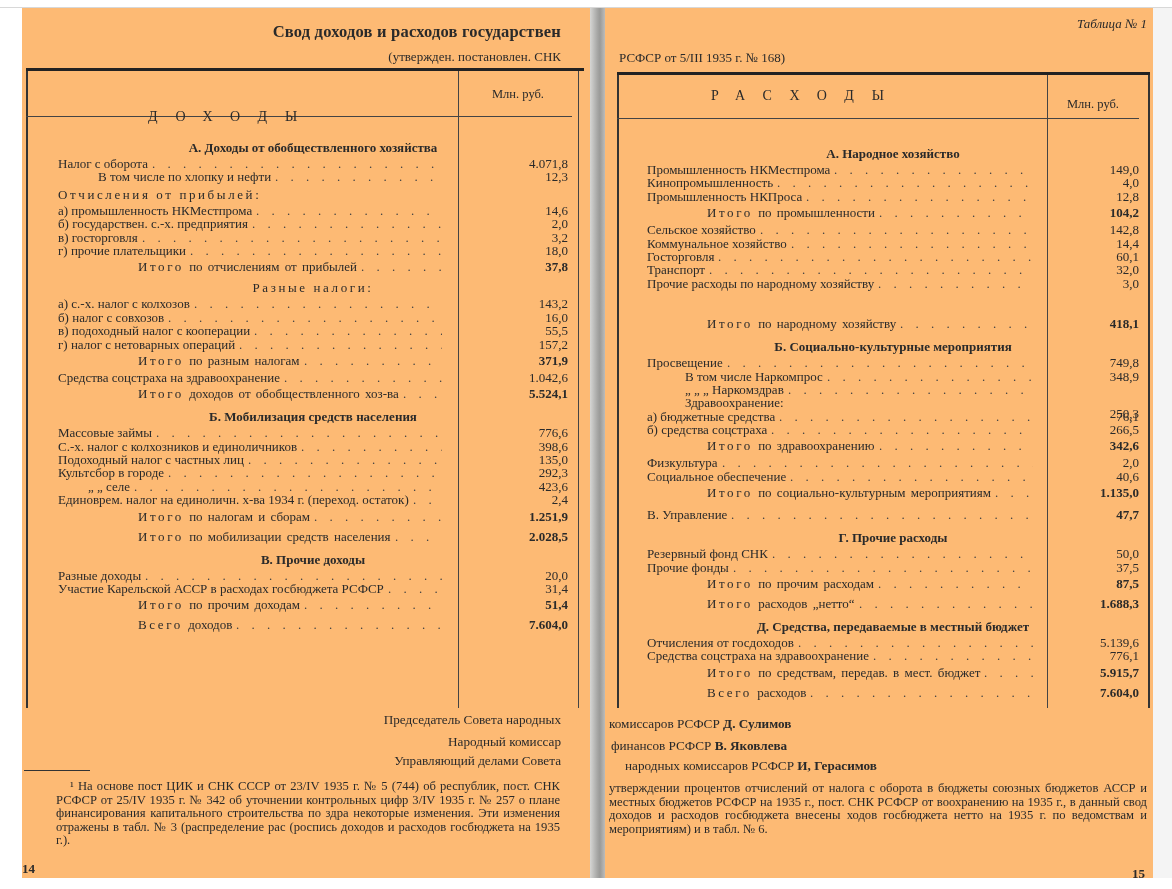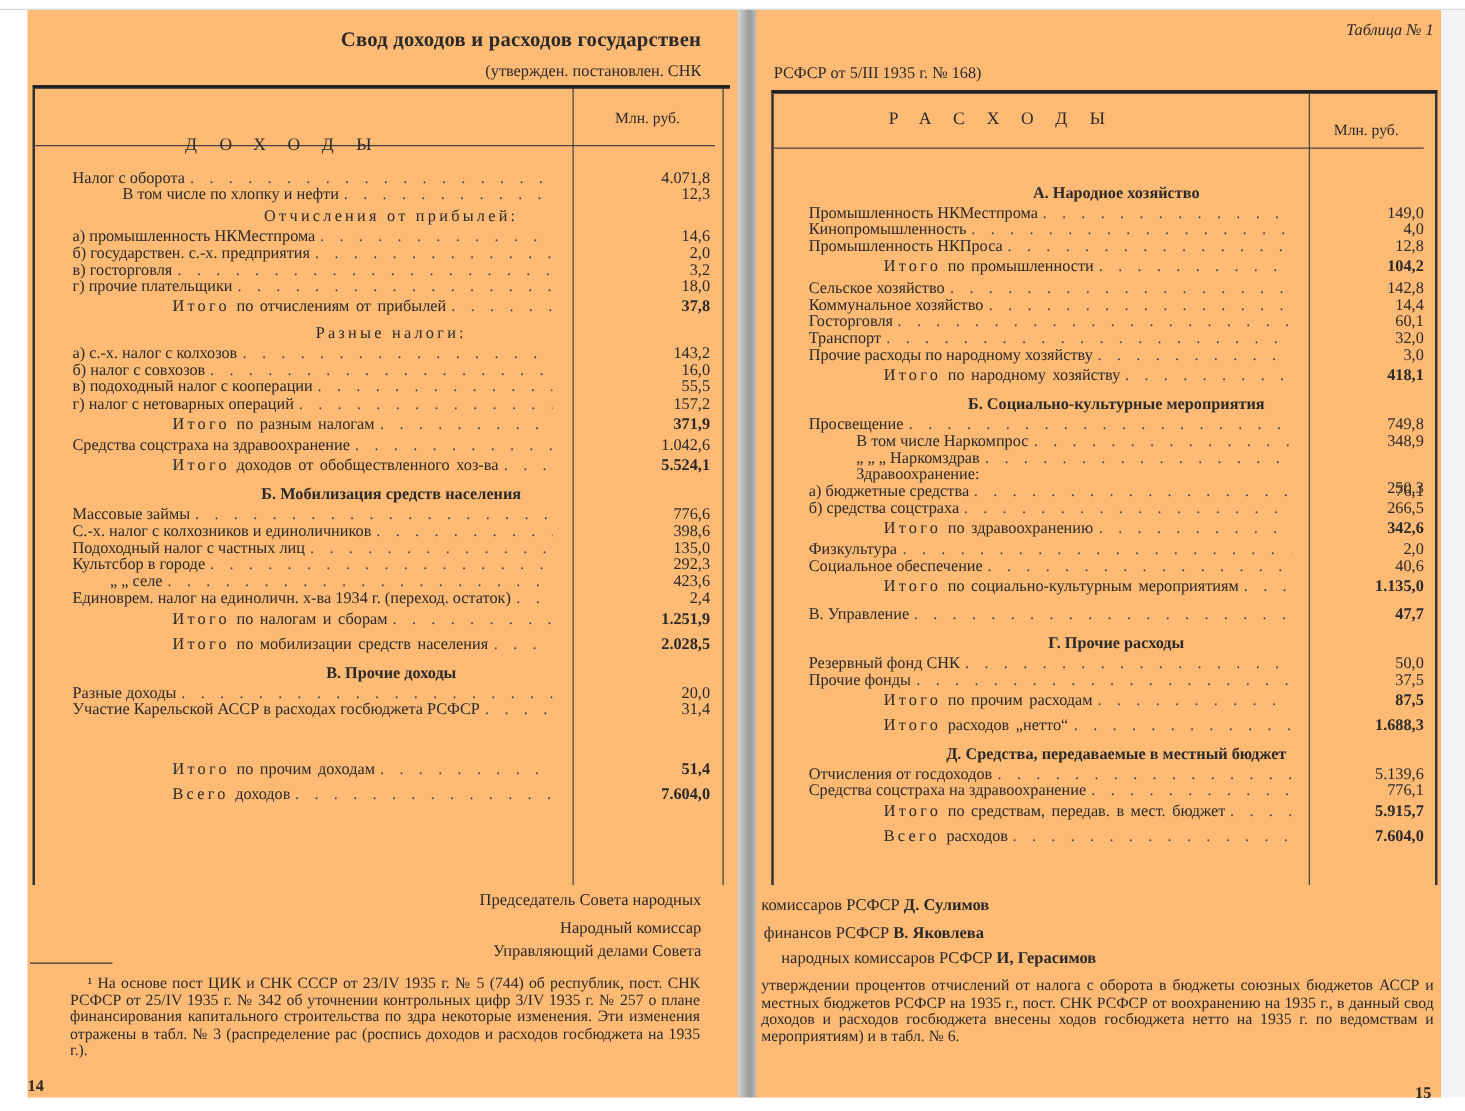--- a/index.html
+++ b/index.html
@@ -55,31 +55,32 @@
   <div class="sub-left">(утвержден. постановлен. СНК</div>
 
   <div class="table left">
     <div class="tbl-vline-l"></div>
     <div class="tbl-colsep" style="left:432px;"></div>
     <div class="tbl-colsep" style="left:552px;"></div>
     <div class="tbl-hline" style="top:45px;width:546px;"></div>
     <div class="colhead" style="left:122px;top:14px;margin-top:24px;">ДОХОДЫ</div>
     <div class="colhead-unit" style="left:466px;top:16px;">Млн. руб.</div>
     <div class="rows" id="rev-rows" style="left:32px;top:64px;width:510px;">
+        <div class="row section" style="height: 22px; padding-top: 6px;">А. Доходы от обобществленного хозяйства</div>
         <div class="row">
           <span class="lbl" style="left: 0px; top: 0px;">Налог с оборота</span>
           <span class="dots" style="left: 94px; width: 290px; top: 0px;">. . . . . . . . . . . . . . . . . . . . . . . . . . . . . . . . . . . . . . . . . . . . . . . . . . . . . . . . . . . . . . . . . . . . . . . . . . . . . . . . </span>
           <span class="val" style="right: 0px; top: 0px;">4.071,8</span>
         </div>
         <div class="row">
           <span class="lbl" style="left: 40px; top: 0px;">В том числе по хлопку и нефти</span>
           <span class="dots" style="left: 217px; width: 167px; top: 0px;">. . . . . . . . . . . . . . . . . . . . . . . . . . . . . . . . . . . . . . . . . . . . . . . . . . . . . . . . . . . . . . . . . . . . . . . . . . . . . . . . </span>
           <span class="val" style="right: 0px; top: 0px;">12,3</span>
         </div>
-        <div class="row spaced" style="height: 20px; padding-top: 4px; text-align: center;">Отчисления от прибылей:</div>
+        <div class="row spaced" style="height: 20px; padding-top: 4px; text-align: left;">Отчисления от прибылей:</div>
         <div class="row">
           <span class="lbl" style="left: 0px; top: 0px;">а) промышленность НКМестпрома</span>
           <span class="dots" style="left: 198px; width: 186px; top: 0px;">. . . . . . . . . . . . . . . . . . . . . . . . . . . . . . . . . . . . . . . . . . . . . . . . . . . . . . . . . . . . . . . . . . . . . . . . . . . . . . . . </span>
           <span class="val" style="right: 0px; top: 0px;">14,6</span>
         </div>
         <div class="row">
           <span class="lbl" style="left: 0px; top: 0px;">б) государствен. с.-х. предприятия</span>
           <span class="dots" style="left: 194px; width: 190px; top: 0px;">. . . . . . . . . . . . . . . . . . . . . . . . . . . . . . . . . . . . . . . . . . . . . . . . . . . . . . . . . . . . . . . . . . . . . . . . . . . . . . . . </span>
           <span class="val" style="right: 0px; top: 0px;">2,0</span>
         </div>
@@ -179,21 +180,21 @@
         <div class="row">
           <span class="lbl" style="left: 0px; top: 0px; text-align: right;">Разные доходы</span>
           <span class="dots" style="left: 87px; width: 297px; top: 0px;">. . . . . . . . . . . . . . . . . . . . . . . . . . . . . . . . . . . . . . . . . . . . . . . . . . . . . . . . . . . . . . . . . . . . . . . . . . . . . . . . </span>
           <span class="val" style="right: 0px; top: 0px;">20,0</span>
         </div>
         <div class="row">
           <span class="lbl" style="left: 0px; top: 0px;">Участие Карельской АССР в расходах госбюджета РСФСР</span>
           <span class="dots" style="left: 330px; width: 54px; top: 0px;">. . . . . . . . . . . . . . . . . . . . . . . . . . . . . . . . . . . . . . . . . . . . . . . . . . . . . . . . . . . . . . . . . . . . . . . . . . . . . . . . </span>
           <span class="val" style="right: 0px; top: 0px;">31,4</span>
         </div>
-        <div class="row bold" style="height: 20px; padding-top: 3px; margin-top: 32px;">
+        <div class="row bold" style="height: 20px; padding-top: 3px;">
           <span class="lbl spaced-first" style="left: 80px; word-spacing: 2px; font-weight: normal; top: 3px;"><span class="spaced">Итого</span> по прочим доходам</span>
           <span class="dots" style="left: 246px; width: 138px; top: 3px;">. . . . . . . . . . . . . . . . . . . . . . . . . . . . . . . . . . . . . . . . . . . . . . . . . . . . . . . . . . . . . . . . . . . . . . . . . . . . . . . . </span>
           <span class="val" style="right: 0px; top: 3px;">51,4</span>
         </div>
         <div class="row bold" style="height: 20px; padding-top: 3px;">
           <span class="lbl spaced-first" style="left: 80px; word-spacing: 2px; font-weight: normal; top: 3px;"><span class="spaced">Всего</span> доходов</span>
           <span class="dots" style="left: 178px; width: 206px; top: 3px;">. . . . . . . . . . . . . . . . . . . . . . . . . . . . . . . . . . . . . . . . . . . . . . . . . . . . . . . . . . . . . . . . . . . . . . . . . . . . . . . . </span>
           <span class="val" style="right: 0px; top: 3px;">7.604,0</span>
         </div>
       </div>
@@ -261,21 +262,21 @@
         <div class="row">
           <span class="lbl" style="left: 0px; top: 0px;">Транспорт</span>
           <span class="dots" style="left: 62px; width: 324px; top: 0px;">. . . . . . . . . . . . . . . . . . . . . . . . . . . . . . . . . . . . . . . . . . . . . . . . . . . . . . . . . . . . . . . . . . . . . . . . . . . . . . . . </span>
           <span class="val" style="right: 0px; top: 0px;">32,0</span>
         </div>
         <div class="row">
           <span class="lbl" style="left: 0px; top: 0px;">Прочие расходы по народному хозяйству</span>
           <span class="dots" style="left: 231px; width: 155px; top: 0px;">. . . . . . . . . . . . . . . . . . . . . . . . . . . . . . . . . . . . . . . . . . . . . . . . . . . . . . . . . . . . . . . . . . . . . . . . . . . . . . . . </span>
           <span class="val" style="right: 0px; top: 0px;">3,0</span>
         </div>
-        <div class="row bold" style="height: 20px; padding-top: 3px;">
+        <div class="row bold" style="height: 20px; padding-top: 3px; margin-top: 24px;">
           <span class="lbl spaced-first" style="left: 60px; word-spacing: 2px; font-weight: normal; top: 3px;"><span class="spaced">Итого</span> по народному хозяйству</span>
           <span class="dots" style="left: 253px; width: 133px; top: 3px;">. . . . . . . . . . . . . . . . . . . . . . . . . . . . . . . . . . . . . . . . . . . . . . . . . . . . . . . . . . . . . . . . . . . . . . . . . . . . . . . . </span>
           <span class="val" style="right: 0px; top: 3px;">418,1</span>
         </div>
         <div class="row section" style="height: 22px; padding-top: 6px;">Б. Социально-культурные мероприятия</div>
         <div class="row">
           <span class="lbl" style="left: 0px; top: 0px;">Просвещение</span>
           <span class="dots" style="left: 80px; width: 306px; top: 0px;">. . . . . . . . . . . . . . . . . . . . . . . . . . . . . . . . . . . . . . . . . . . . . . . . . . . . . . . . . . . . . . . . . . . . . . . . . . . . . . . . </span>
           <span class="val" style="right: 0px; top: 0px;">749,8</span>
         </div>

